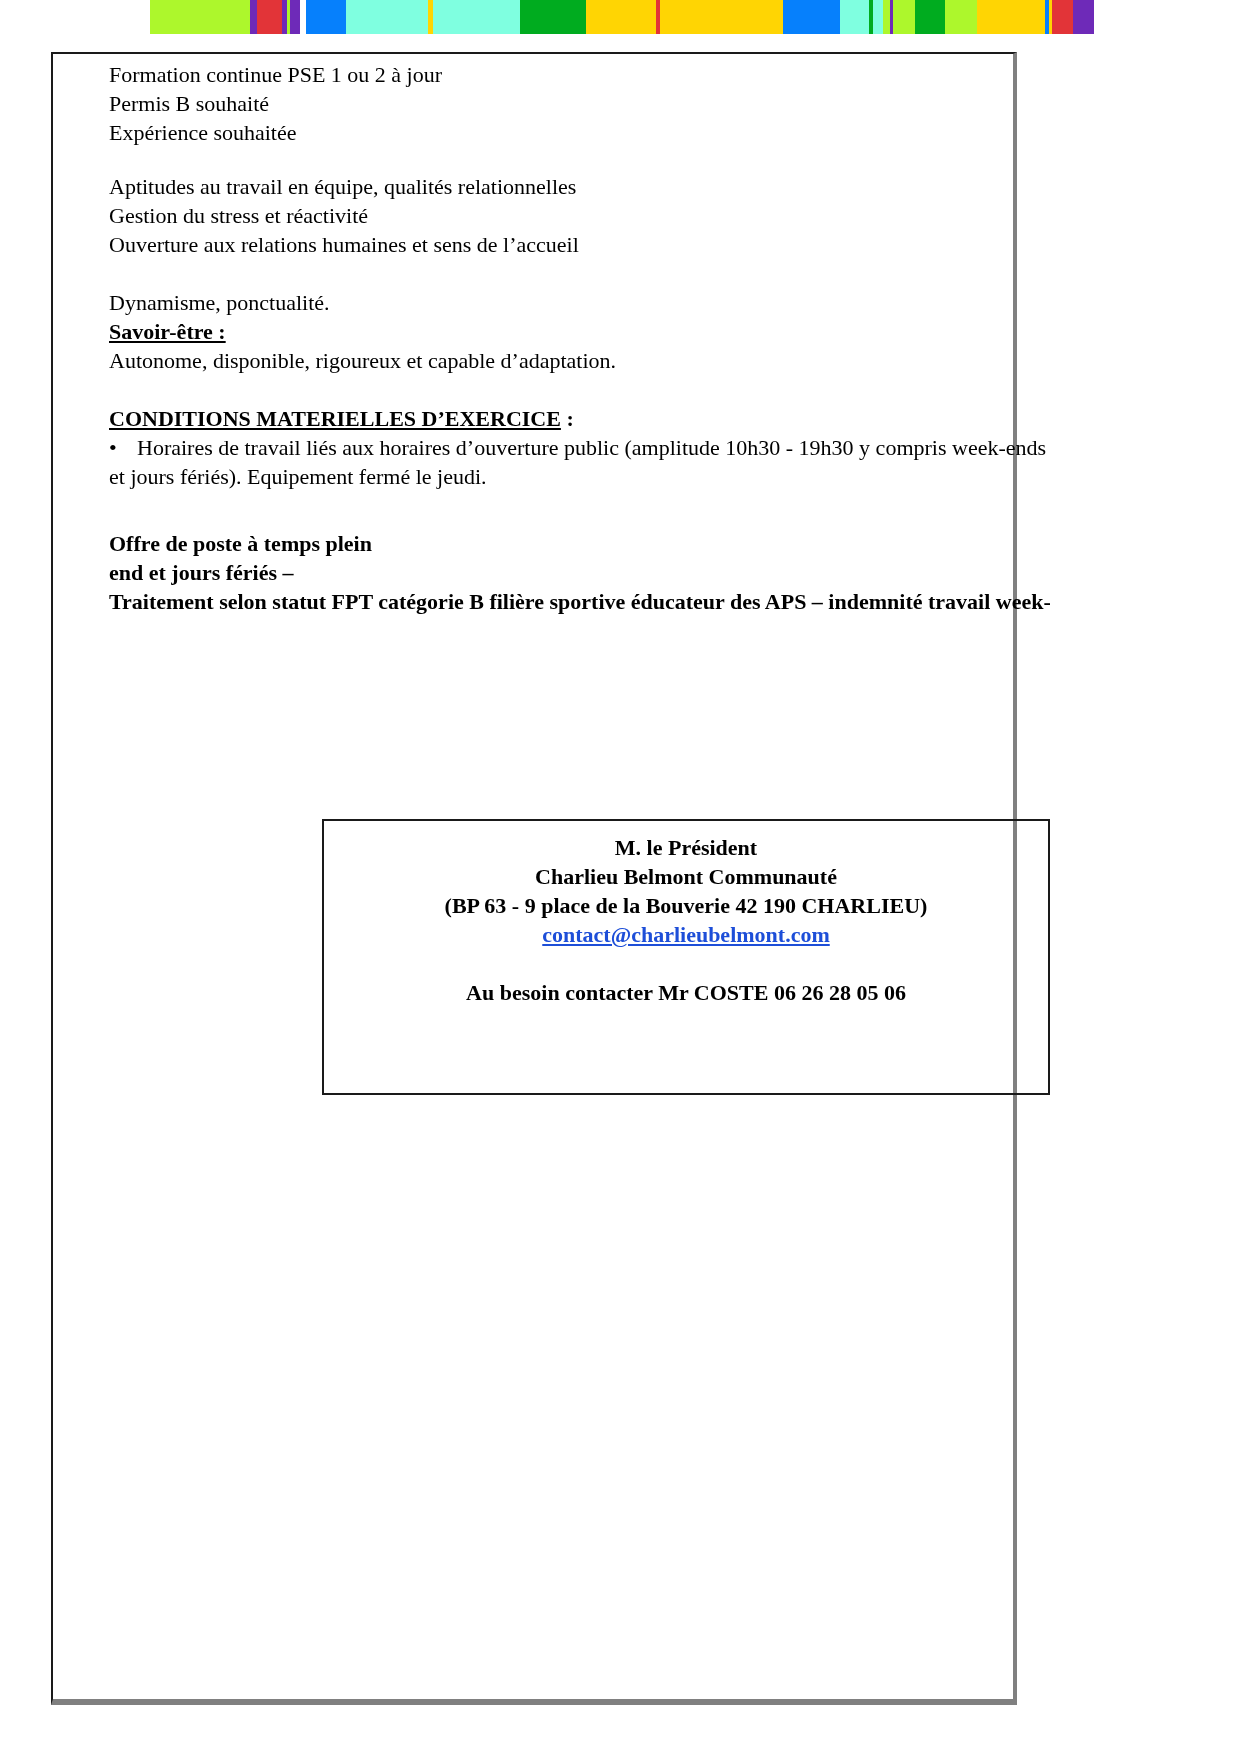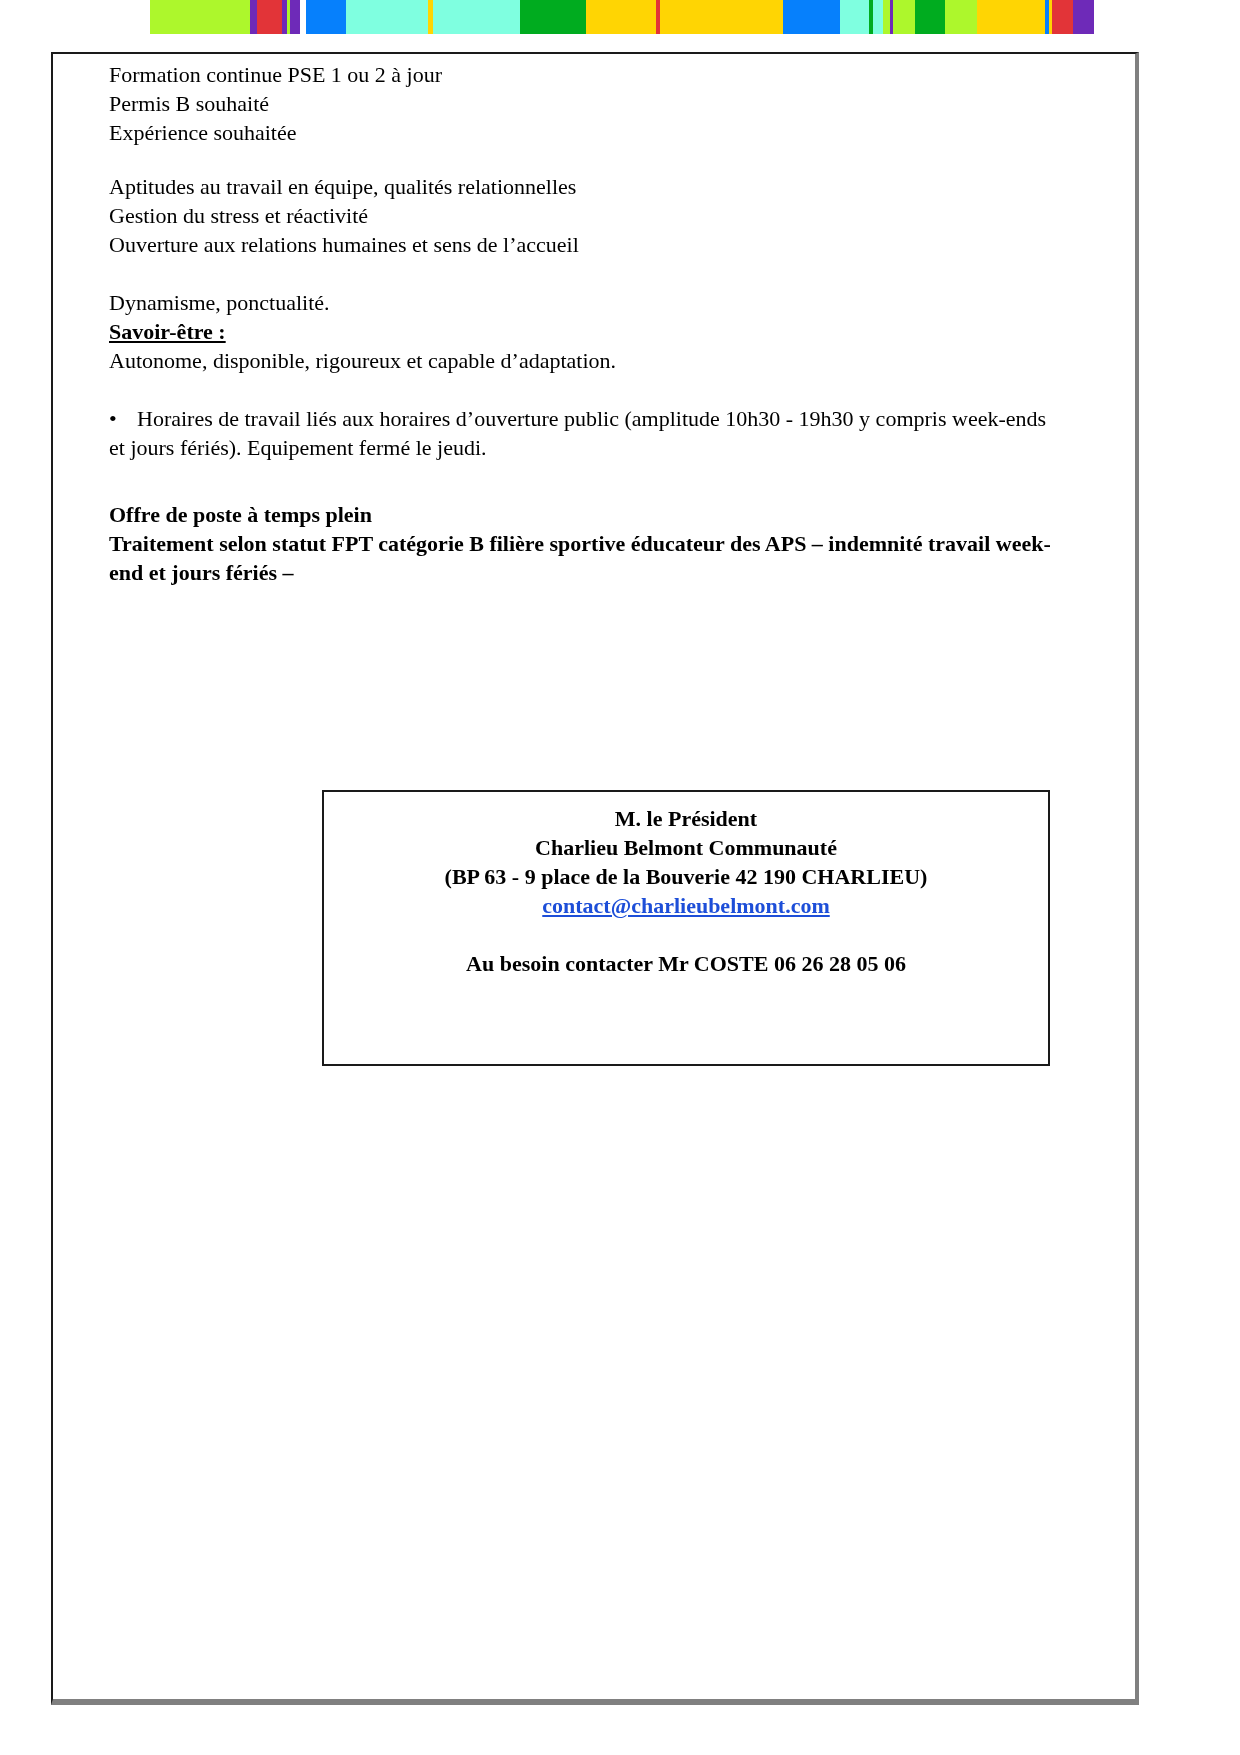--- a/index.html
+++ b/index.html
@@ -4,21 +4,21 @@
 <style>
   html,body{margin:0;padding:0;background:#ffffff;}
   body{font-family:"Liberation Serif","DejaVu Serif",serif;color:#000;}
   .canvas{position:relative;width:1240px;height:1755px;background:#ffffff;overflow:hidden;}
 
   
   .stripe{position:absolute;top:0;left:150px;height:34px;display:flex;}
   .stripe div{height:100%;flex:0 0 auto;}
 
   
-  .frame{position:absolute;top:52px;left:51px;width:1088px;height:1653px;box-sizing:border-box;
+  .frame{position:absolute;top:52px;left:51px;width:966px;height:1653px;box-sizing:border-box;
          border-top:2px solid #1a1a1a;border-left:2px solid #1a1a1a;
          border-right:4px solid #808080;border-bottom:6px solid #808080;
          padding:6px 44px 0 56px;}
 
   .ln{margin:0;font-size:22px;line-height:29px;white-space:nowrap;}
   .heading{font-weight:bold;}
   .heading .u{text-decoration:underline;}
   .bi{font-weight:bold;}
   .bullet{display:inline-block;width:28px;}
   .sp{width:100%;}
@@ -82,28 +82,29 @@
     <p class="ln">Ouverture aux relations humaines et sens de l’accueil</p>
 
     <div class="sp s29"></div>
 
     <p class="ln">Dynamisme, ponctualité.</p>
     <p class="ln heading"><span class="u">Savoir-être :</span></p>
     <p class="ln">Autonome, disponible, rigoureux et capable d’adaptation.</p>
 
     <div class="sp s29"></div>
 
+    <p class="ln heading"><span class="u">CONDITIONS MATERIELLES D’EXERCICE</span><span> :</span></p>
     <p class="ln"><span class="bullet">•</span><span>Horaires de travail liés aux horaires d’ouverture public (amplitude 10h30 - 19h30 y compris week-ends</span></p>
     <p class="ln">et jours fériés). Equipement fermé le jeudi.</p>
 
     <div class="sp s38"></div>
 
     <p class="ln bi">Offre de poste à temps plein</p>
+    <p class="ln bi">end et jours fériés –</p>
     <p class="ln bi">Traitement selon statut FPT catégorie B filière sportive éducateur des APS – indemnité travail week-</p>
-    <p class="ln bi">end et jours fériés –</p>
 
     <div class="sp s203"></div>
 
     <div class="contact-box">
       <p class="ln">M. le Président</p>
       <p class="ln">Charlieu Belmont Communauté</p>
       <p class="ln">(BP 63 - 9 place de la Bouverie 42 190 CHARLIEU)</p>
       <p class="ln"><a class="email" href="#">contact@charlieubelmont.com</a></p>
       <div class="sp s29"></div>
       <p class="ln">Au besoin contacter Mr COSTE 06 26 28 05 06</p>

